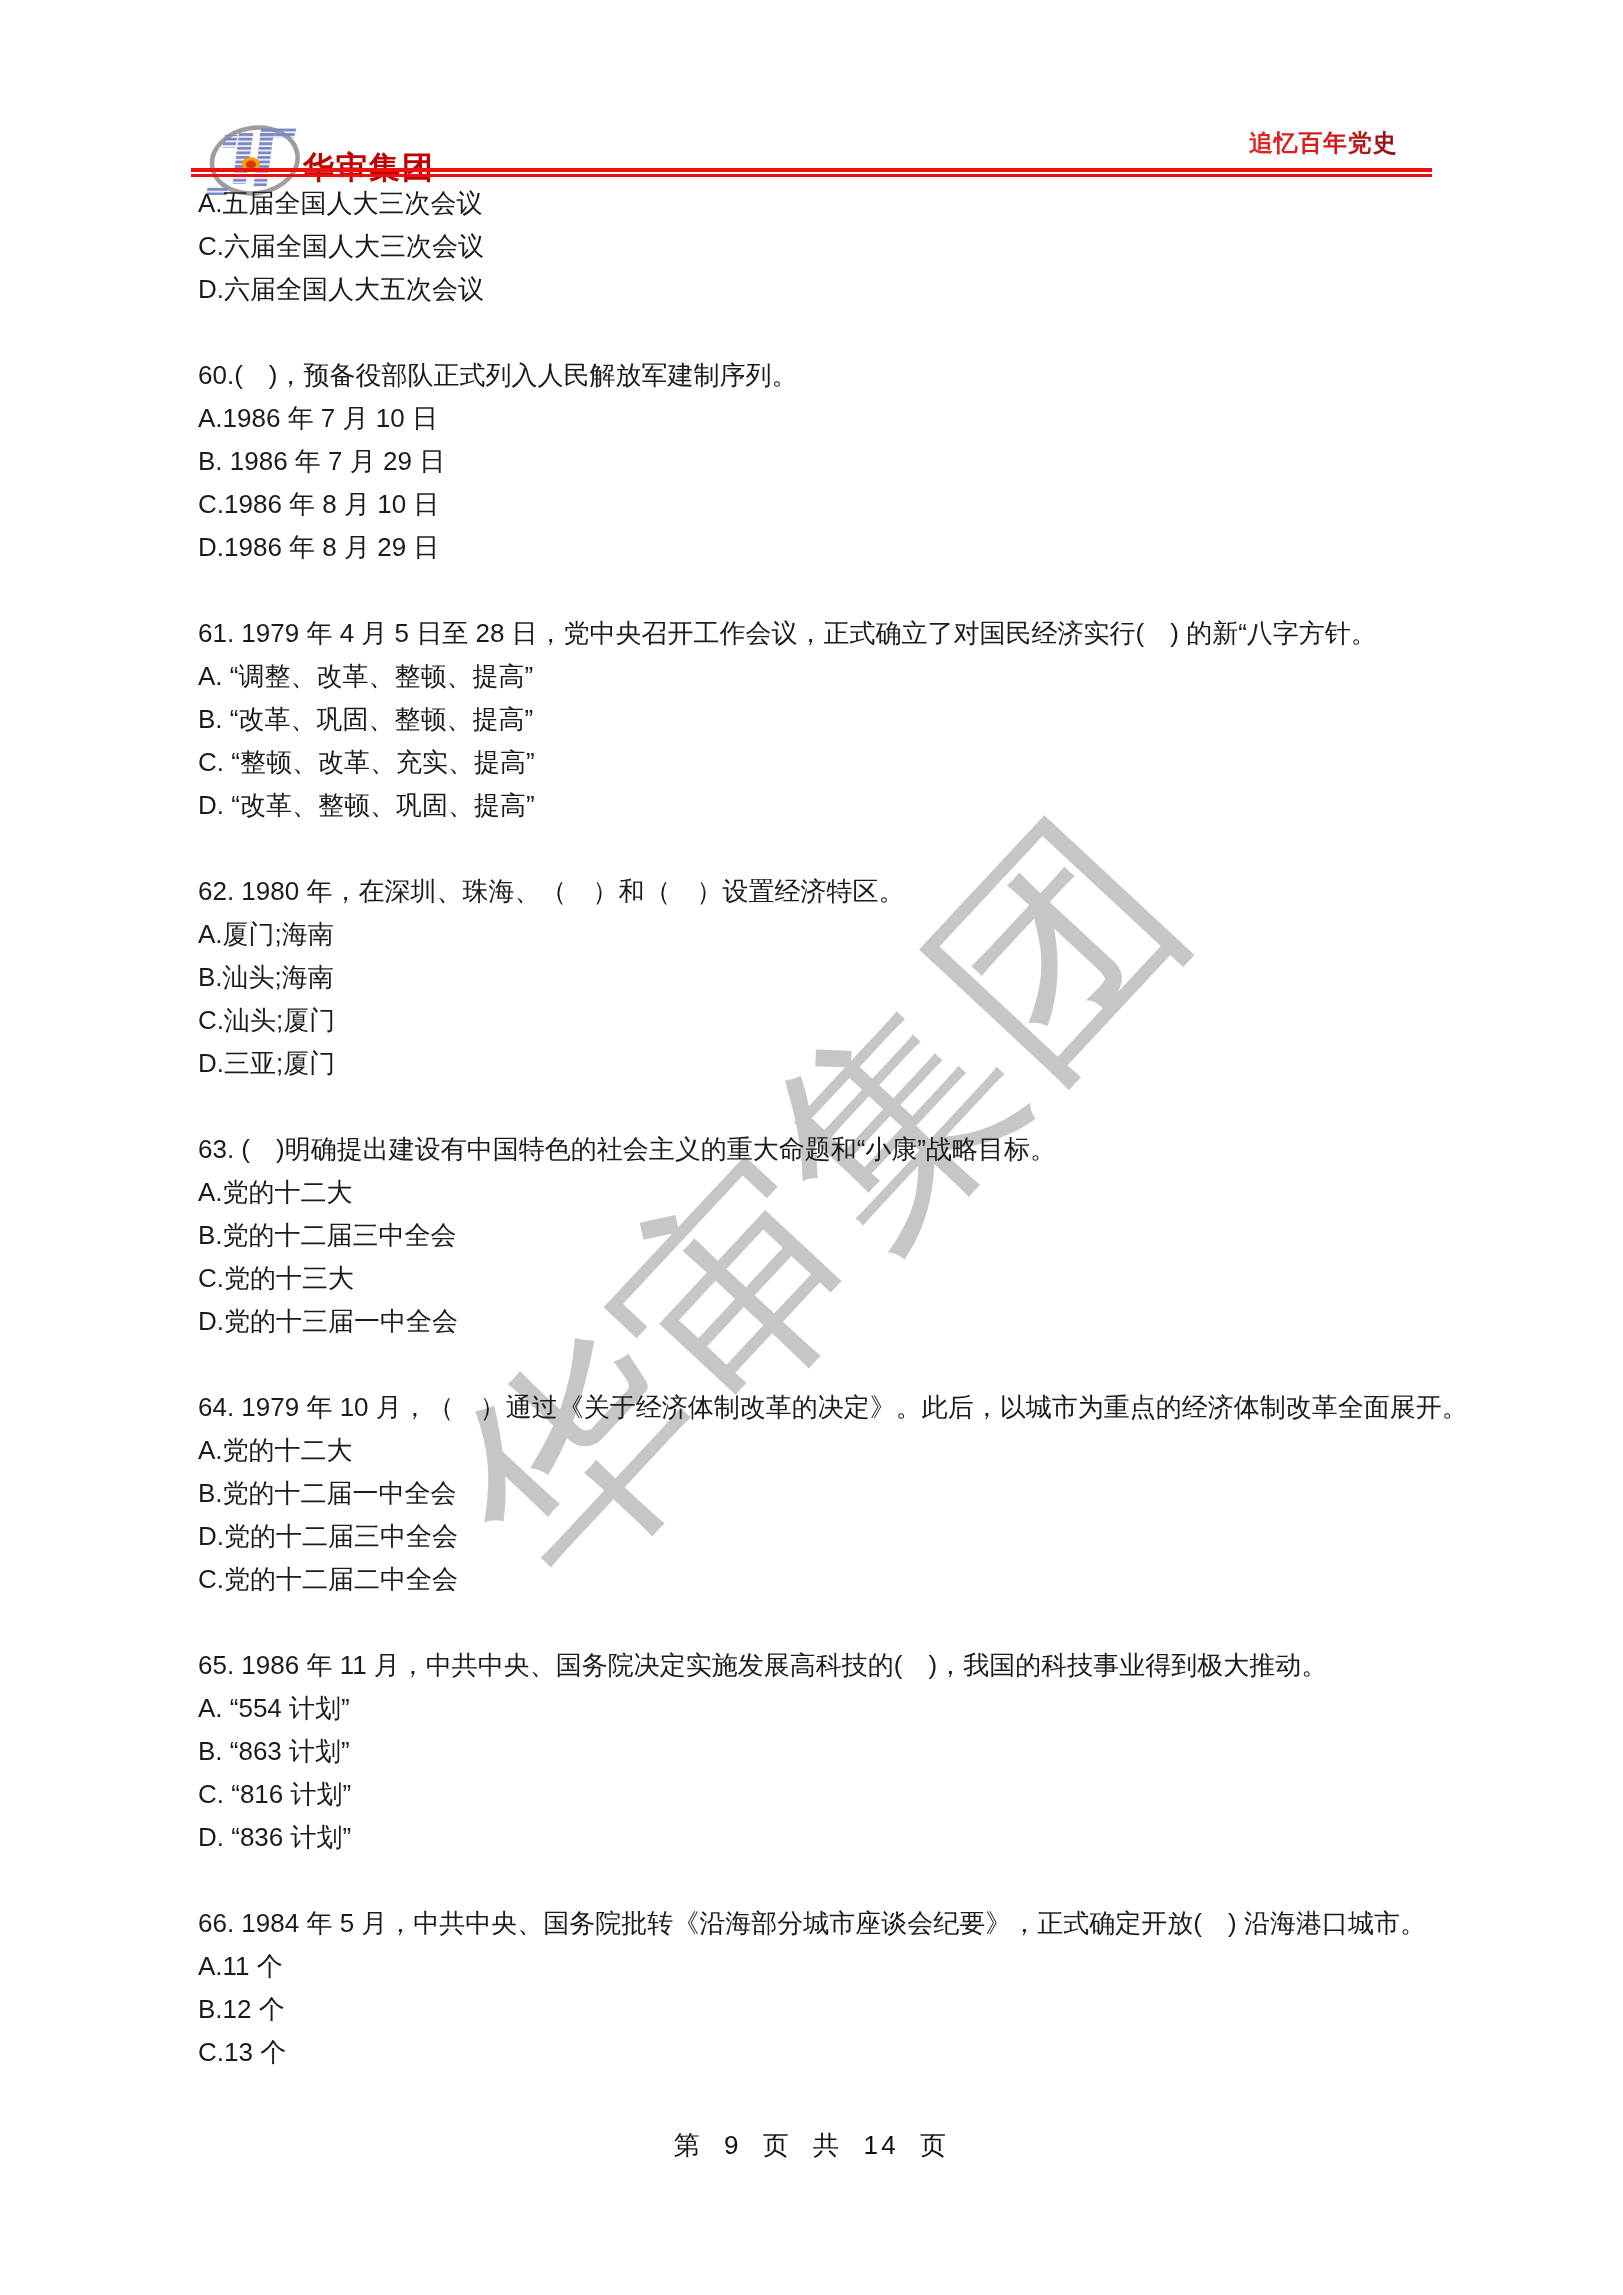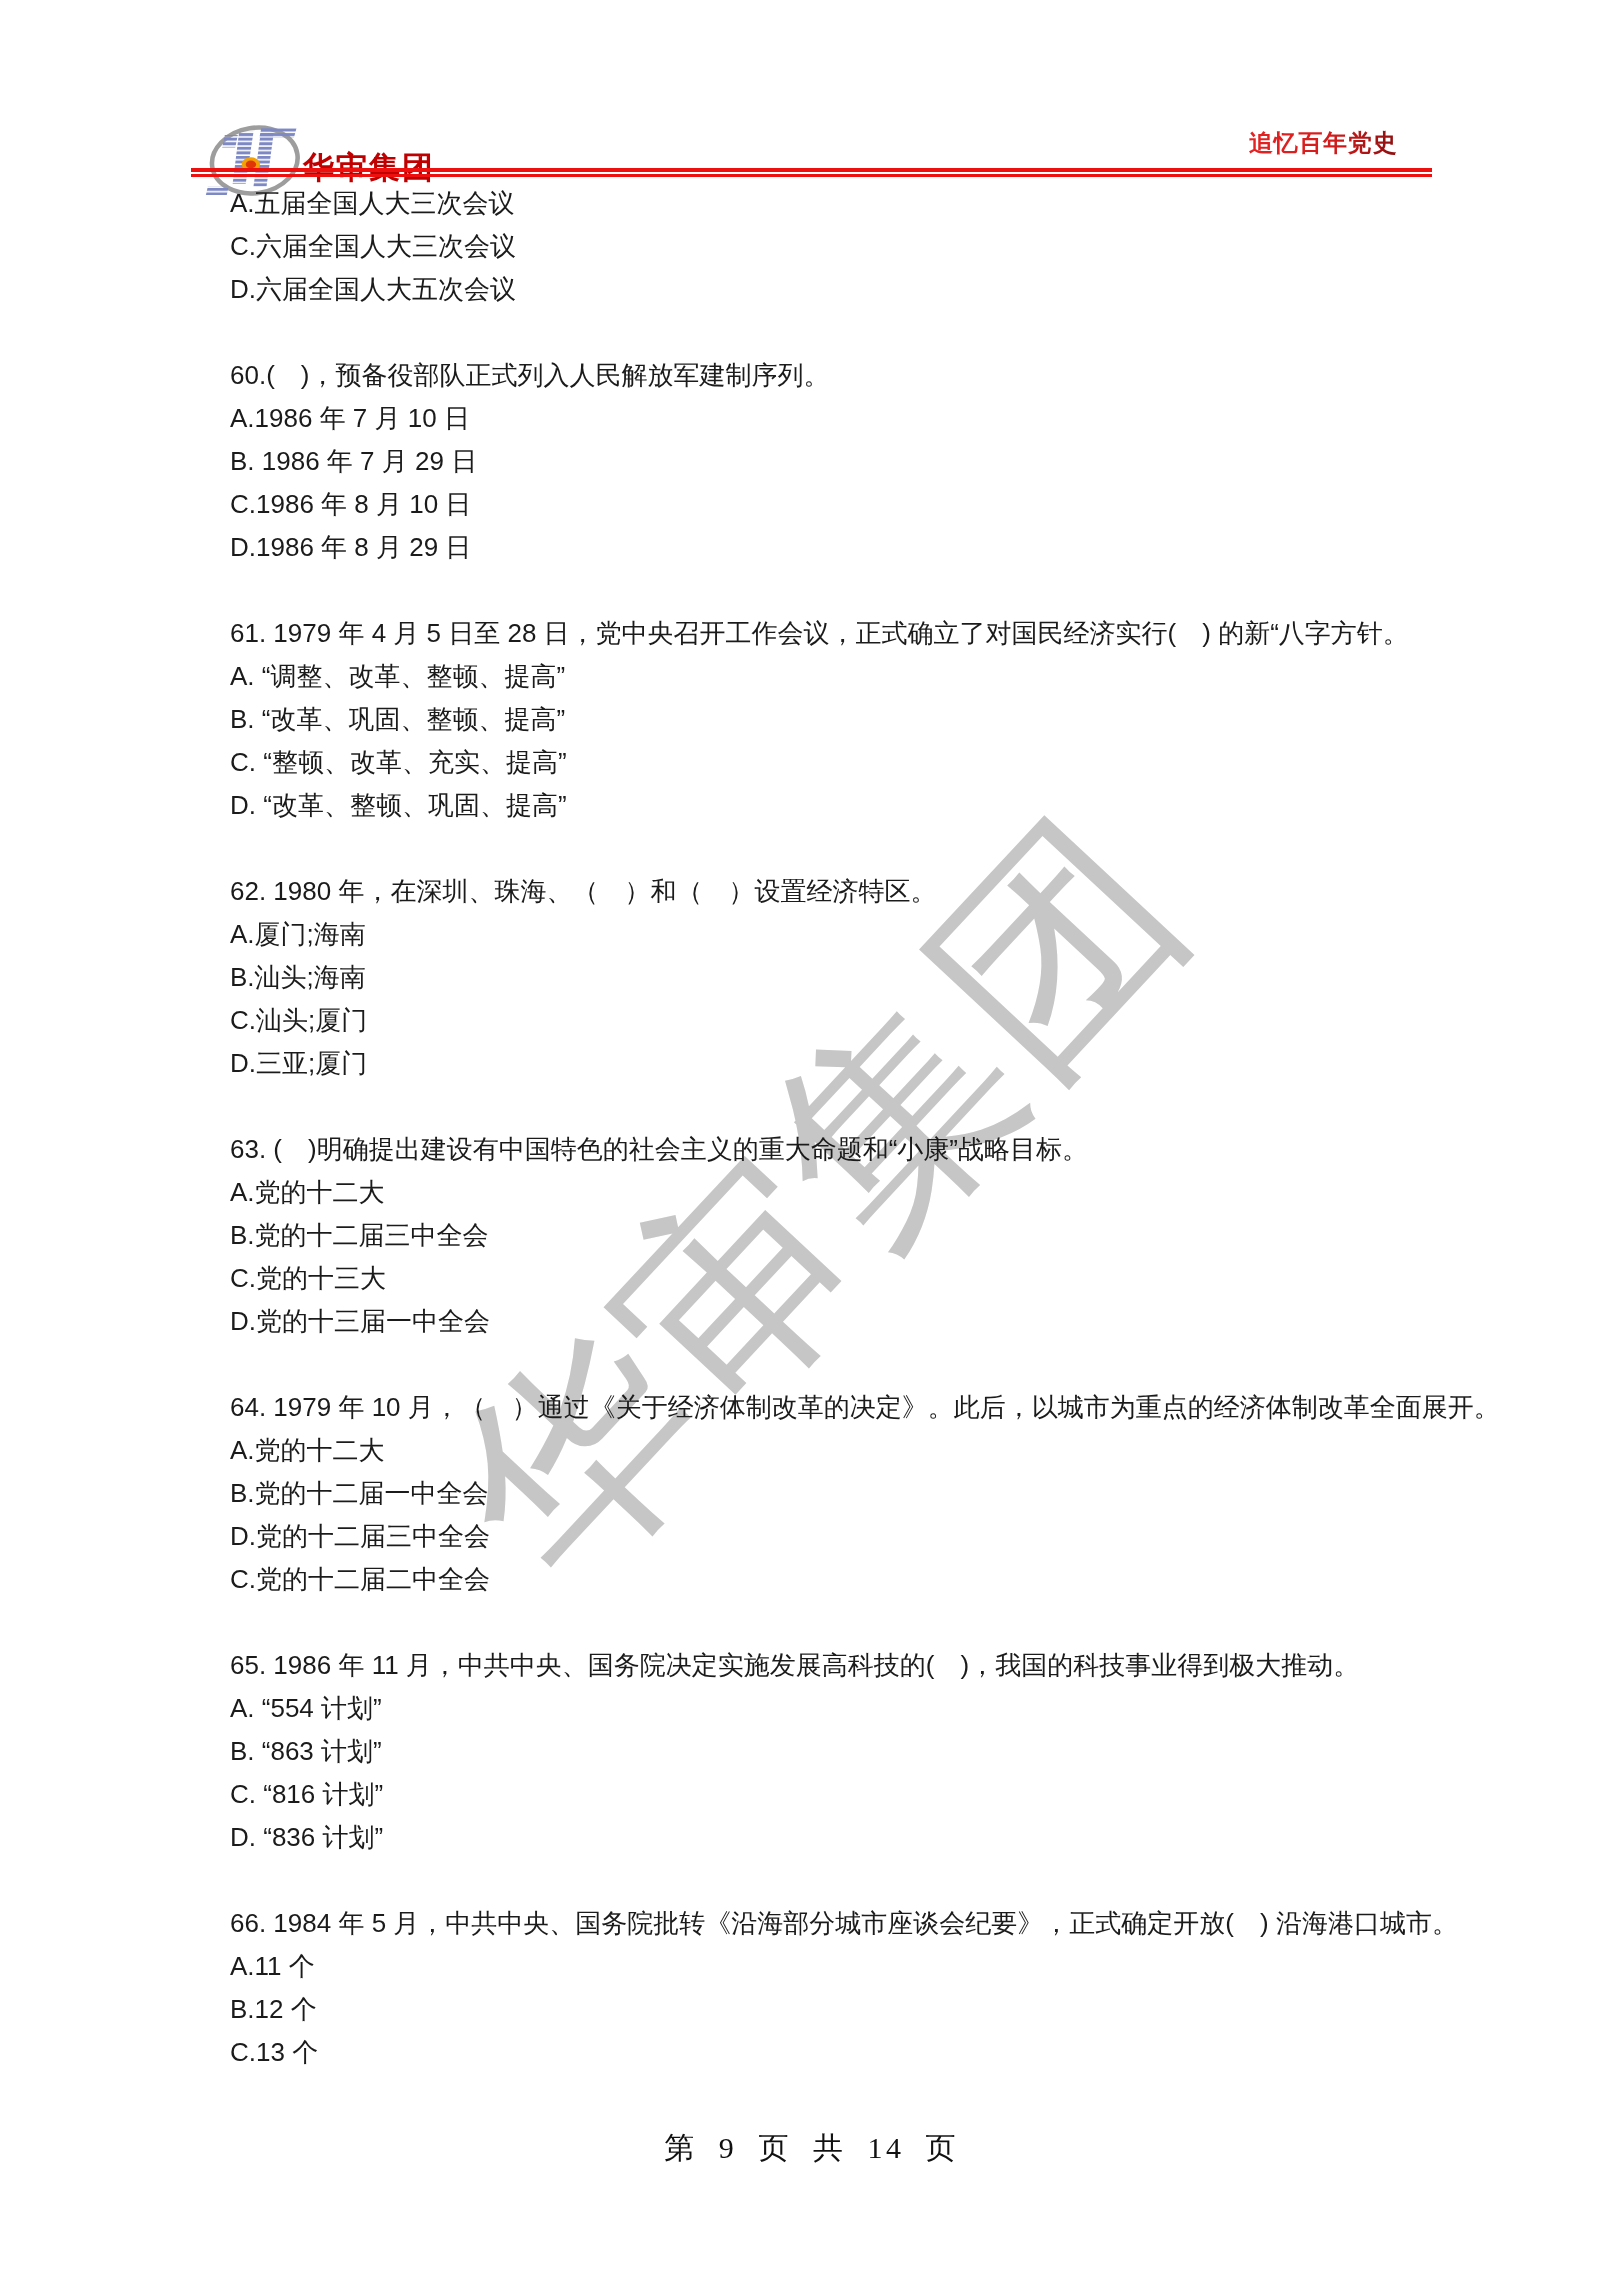--- a/index.html
+++ b/index.html
@@ -50,27 +50,27 @@
   .rule2 { top:174px; height:3.3px; }
   
   .content {
     position:absolute; left:198px; top:182px;
     width:1237px;
     font-size:26px; line-height:43px;
     color:#1b1b1b;
     z-index:2;
   }
   .qblock { margin-bottom:43px; }
-  .line   { height:43px; white-space:nowrap;margin-left:32px; }
+  .line   { height:43px; white-space:nowrap; }
   
   .footer {
     position:absolute; left:0; top:2128px; width:100%;
     text-align:center;
-    font-family:Liberation Serif, serif;
-    font-size:30px;
+    font-family:Liberation Sans, sans-serif;
+    font-size:26px;
     letter-spacing:3.3px;
     word-spacing:10.5px;
     color:#111111;
     z-index:2;
   }
 </style>
 </head>
 <body>
 
 <div class="page">

